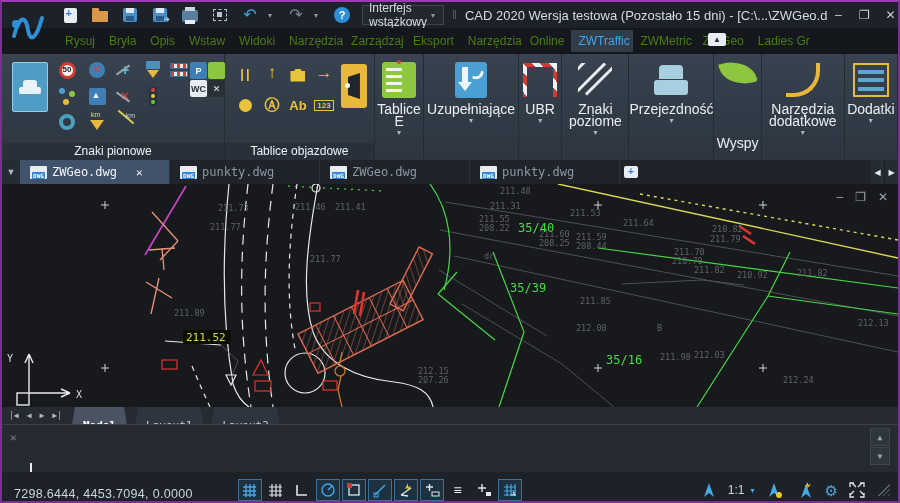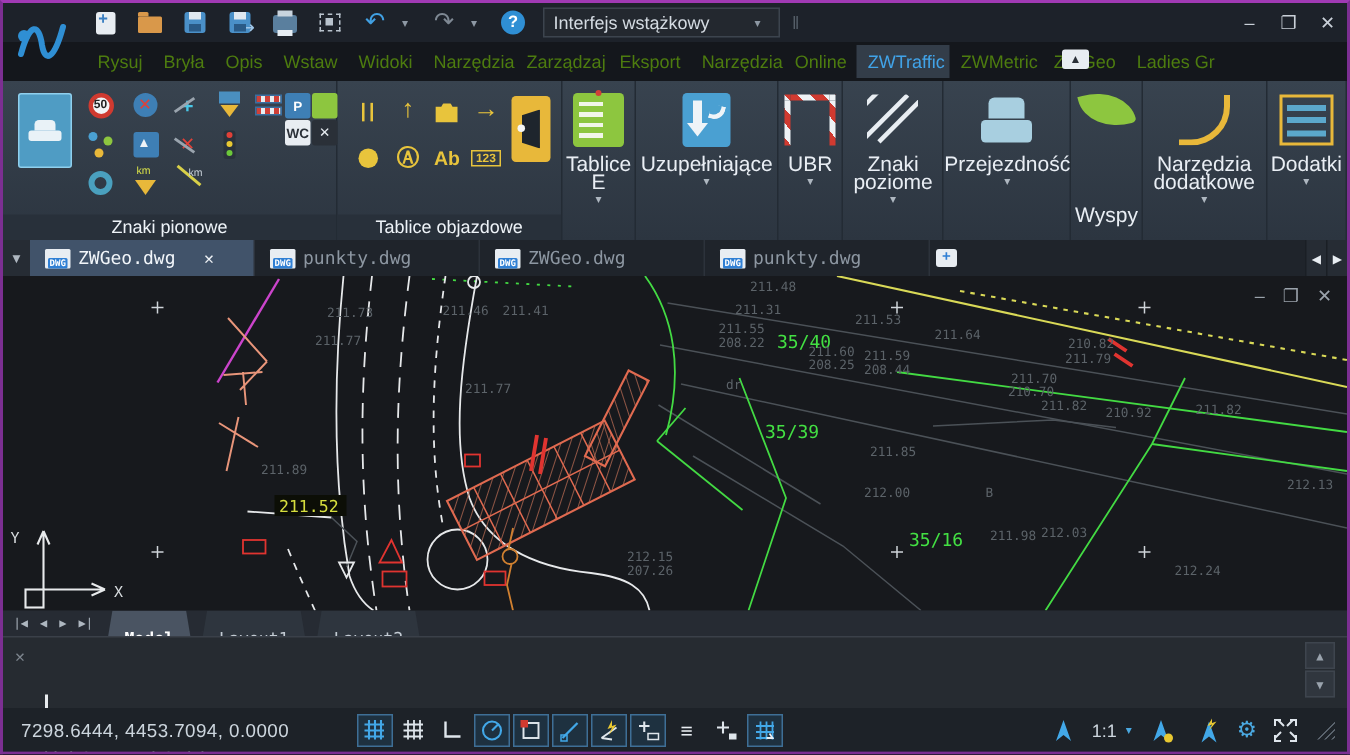--- a/index.html
+++ b/index.html
@@ -154,21 +154,21 @@
   .ltab{padding:18px 14px;font-size:11px;color:#c3cbd3;clip-path:polygon(6px 0,calc(100% - 6px) 0,100% 100%,0 100%);background:#2e353e;margin-right:2px;display:flex;align-items:center;}
   .ltab.active{background:#4a5462;color:#ffffff;font-weight:bold;}
   
   .cmd{position:absolute;left:0;top:422px;width:896px;height:48px;background:#262b31;border-top:1px solid #3a4049;font-family:"DejaVu Sans Mono",monospace;font-size:13px;color:#aeb8c2;}
   .cmdx{position:absolute;left:8px;top:6px;color:#7e868f;font-size:11px;}
   .cmdlines{position:absolute;left:28px;top:4px;line-height:17px;white-space:pre;}
   .caret{position:absolute;left:28px;top:38px;width:2px;height:9px;background:#e8ecef;}
   .cscroll{position:absolute;right:8px;top:3px;width:20px;display:flex;flex-direction:column;gap:1px;}
   .cscroll span{height:18px;background:#30363e;border:1px solid #3e454e;color:#9aa3ad;font-size:8px;display:flex;align-items:center;justify-content:center;}
   
-  .status{position:absolute;left:0;top:470px;width:896px;height:29px;background:#1d2228;display:flex;align-items:center;font-size:12.5px;}
+  .status{position:absolute;left:0;top:470px;width:896px;height:29px;background:#1d2228;display:flex;align-items:flex-end;font-size:12.5px;}
   .coords{margin-left:12px;color:#ccd5dd;letter-spacing:0.3px;}
   .sic{width:24px;height:22px;display:flex;align-items:center;justify-content:center;margin:0 1px;}
   .sic.on{background:#1e3140;border:1px solid #3e6f96;}
   .sic svg{display:block;}
   .sgroup{display:flex;align-items:center;margin-left:44px;}
   .rgroup2{display:flex;align-items:center;margin-left:auto;margin-right:8px;gap:6px;}
   .scale{color:#cdd6de;font-size:12px;}
   .scaret{color:#4aa8e0;font-size:8px;}
   .gear{color:#4aa8e0;font-size:15px;line-height:15px;}
   .grip{width:12px;height:12px;margin-left:2px;background:
@@ -217,20 +217,21 @@
       <span class="qcaret">▾</span>
       <span class="qbtn">
           <span class="ico-help">?</span>
         </span>
     </div>
     <div class="wscombo">
       <span>Interfejs wstążkowy</span>
       <span class="qcaret">▾</span>
     </div>
     <span class="tsep">‖</span>
+    <span class="wtitle">CAD 2020 Wersja testowa (Pozostało 15 dni) - [C:\...\ZWGeo.d</span>
     <div class="wbtns">
       <span class="wbtn">–</span>
       <span class="wbtn">❐</span>
       <span class="wbtn">✕</span>
     </div>
   </div>
 
   <div class="rtabs">
 
       <div class="rtab"><span>Rysuj</span></div>

